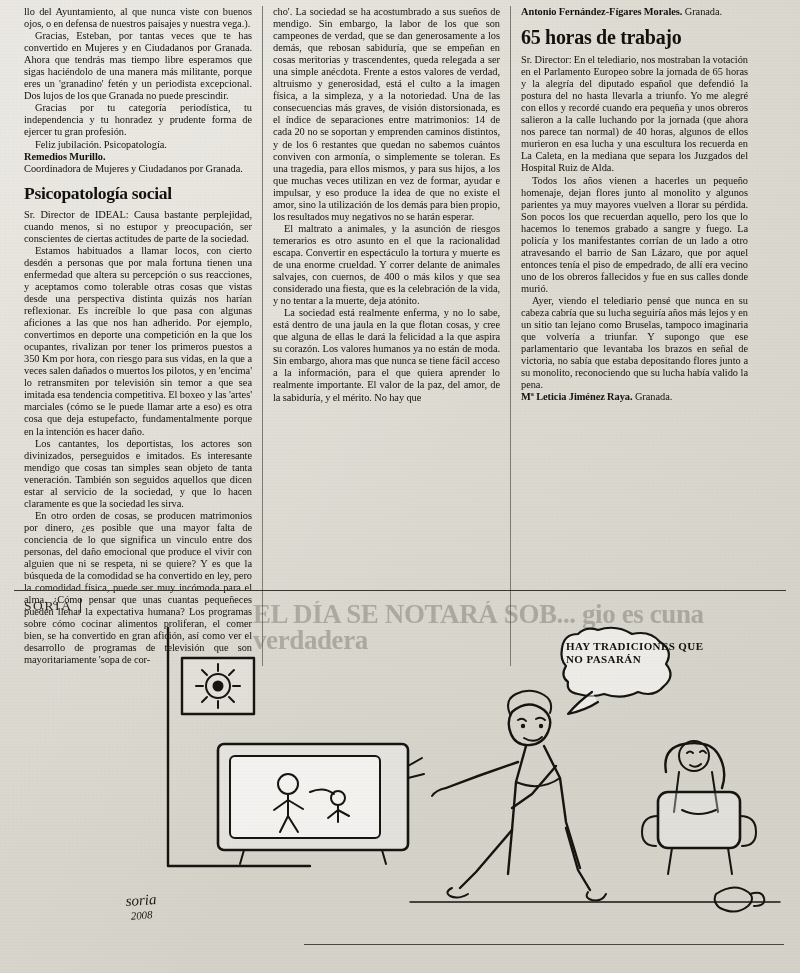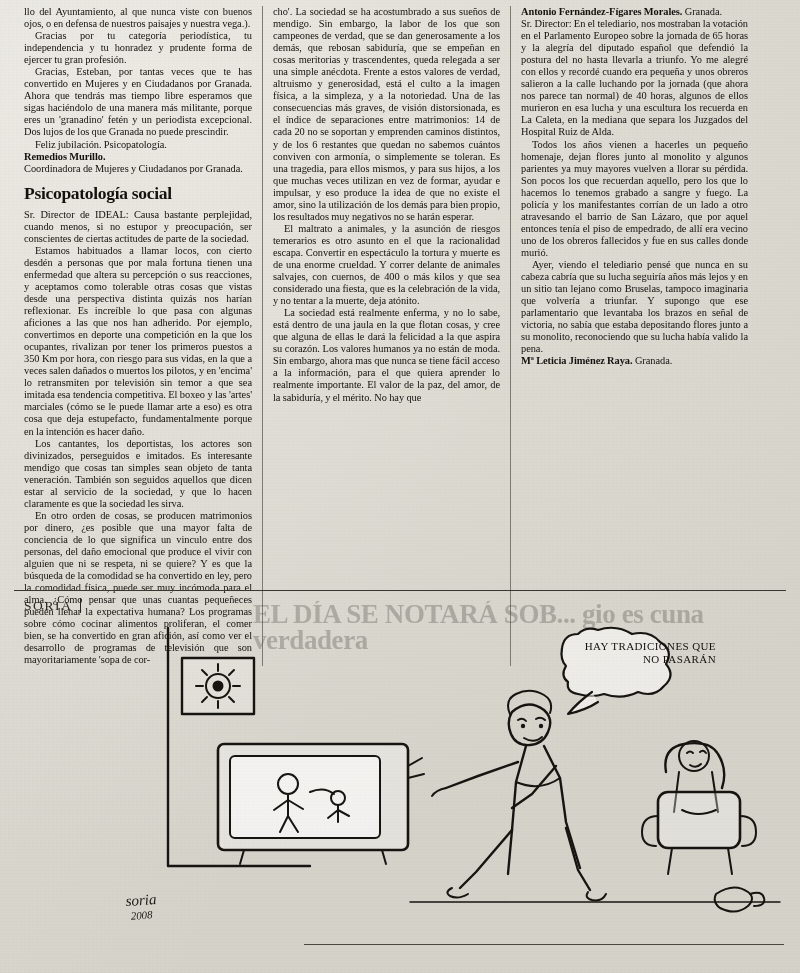--- a/index.html
+++ b/index.html
@@ -161,35 +161,36 @@
     left: 290px;
     right: 2px;
     bottom: 28px;
     border-top: 1.1px solid #4a4740;
   }
 
   .bubble-text {
     font-family: "Liberation Serif", serif;
     font-size: 11px;
     line-height: 13px;
-    text-align: right;
+    text-align: left;
     letter-spacing: 0.4px;
+    font-weight: bold;
   }
 </style>
 </head>
 <body>
 
 <div class="page">
   <div class="cols">
 
     <div class="col">
       <div class="inner">
         <p class="noindent">llo del Ayuntamiento, al que nunca viste con buenos ojos, o en defensa de nuestros paisajes y nuestra vega.).</p>
+        <p>Gracias, Esteban, por tantas veces que te has convertido en Mujeres y en Ciudadanos por Granada. Ahora que tendrás mas tiempo libre esperamos que sigas haciéndolo de una manera más militante, porque eres un 'granadino' fetén y un periodista excepcional. Dos lujos de los que Granada no puede prescindir.</p>
         <p>Gracias por tu categoría periodística, tu independencia y tu honradez y prudente forma de ejercer tu gran profesión.</p>
-        <p>Gracias, Esteban, por tantas veces que te has convertido en Mujeres y en Ciudadanos por Granada. Ahora que tendrás mas tiempo libre esperamos que sigas haciéndolo de una manera más militante, porque eres un 'granadino' fetén y un periodista excepcional. Dos lujos de los que Granada no puede prescindir.</p>
         <p>Feliz jubilación. Psicopatología.</p>
         <p class="noindent byline-strong">Remedios Murillo.</p>
         <p class="role">Coordinadora de Mujeres y Ciudadanos por Granada.</p>
 
         <h2 class="headline">Psicopatología social</h2>
         <p class="noindent">Sr. Director de IDEAL: Causa bastante perplejidad, cuando menos, si no estupor y preocupación, ser conscientes de ciertas actitudes de parte de la sociedad.</p>
         <p>Estamos habituados a llamar locos, con cierto desdén a personas que por mala fortuna tienen una enfermedad que altera su percepción o sus reacciones, y aceptamos como tolerable otras cosas que vistas desde una perspectiva distinta quizás nos harían reflexionar. Es increíble lo que pasa con algunas aficiones a las que nos han adherido. Por ejemplo, convertimos en deporte una competición en la que los ocupantes, rivalizan por tener los primeros puestos a 350 Km por hora, con riesgo para sus vidas, en la que a veces salen dañados o muertos los pilotos, y en 'encima' lo retransmiten por televisión sin temor a que sea imitada esa tendencia competitiva. El boxeo y las 'artes' marciales (cómo se le puede llamar arte a eso) es otra cosa que deja estupefacto, fundamentalmente porque en la intención es hacer daño.</p>
         <p>Los cantantes, los deportistas, los actores son divinizados, perseguidos e imitados. Es interesante mendigo que cosas tan simples sean objeto de tanta veneración. También son seguidos aquellos que dicen estar al servicio de la sociedad, y que lo hacen claramente es que la sociedad les sirva.</p>
         <p>En otro orden de cosas, se producen matrimonios por dinero, ¿es posible que una mayor falta de conciencia de lo que significa un vinculo entre dos personas, del daño emocional que produce el vivir con alguien que ni se respeta, ni se quiere? Y es que la búsqueda de la comodidad se ha convertido en ley, pero la comodidad física, puede ser muy incómoda para el alma. ¿Cómo pensar que unas cuantas pequeñeces pueden llenar la expectativa humana? Los programas sobre cómo cocinar alimentos proliferan, el comer bien, se ha convertido en gran afición, así como ver el desarrollo de programas de televisión que son mayoritariamente 'sopa de cor-</p>
       </div>
@@ -200,20 +201,21 @@
         <p class="noindent">cho'. La sociedad se ha acostumbrado a sus sueños de mendigo. Sin embargo, la labor de los que son campeones de verdad, que se dan generosamente a los demás, que rebosan sabiduría, que se empeñan en cosas meritorias y trascendentes, queda relegada a ser una simple anécdota. Frente a estos valores de verdad, altruismo y generosidad, está el culto a la imagen física, a la simpleza, y a la notoriedad. Una de las consecuencias más graves, de visión distorsionada, es el índice de separaciones entre matrimonios: 14 de cada 20 no se soportan y emprenden caminos distintos, y de los 6 restantes que quedan no sabemos cuántos conviven con armonía, o simplemente se toleran. Es una tragedia, para ellos mismos, y para sus hijos, a los que muchas veces utilizan en vez de formar, ayudar e impulsar, y eso produce la idea de que no existe el amor, sino la utilización de los demás para bien propio, los resultados muy negativos no se harán esperar.</p>
         <p>El maltrato a animales, y la asunción de riesgos temerarios es otro asunto en el que la racionalidad escapa. Convertir en espectáculo la tortura y muerte es de una enorme crueldad. Y correr delante de animales salvajes, con cuernos, de 400 o más kilos y que sea considerado una fiesta, que es la celebración de la vida, y no tentar a la muerte, deja atónito.</p>
         <p>La sociedad está realmente enferma, y no lo sabe, está dentro de una jaula en la que flotan cosas, y cree que alguna de ellas le dará la felicidad a la que aspira su corazón. Los valores humanos ya no están de moda. Sin embargo, ahora mas que nunca se tiene fácil acceso a la información, para el que quiera aprender lo realmente importante. El valor de la paz, del amor, de la sabiduría, y el mérito. No hay que</p>
       </div>
     </div>
 
     <div class="col">
       <div class="inner">
         <p class="noindent"><span class="byline-strong">Antonio Fernández-Fígares Morales.</span> <span class="place">Granada.</span></p>
 
+        <h2 class="headline big">65 horas de trabajo</h2>
         <p class="noindent">Sr. Director: En el telediario, nos mostraban la votación en el Parlamento Europeo sobre la jornada de 65 horas y la alegría del diputado español que defendió la postura del no hasta llevarla a triunfo. Yo me alegré con ellos y recordé cuando era pequeña y unos obreros salieron a la calle luchando por la jornada (que ahora nos parece tan normal) de 40 horas, algunos de ellos murieron en esa lucha y una escultura los recuerda en La Caleta, en la mediana que separa los Juzgados del Hospital Ruiz de Alda.</p>
         <p>Todos los años vienen a hacerles un pequeño homenaje, dejan flores junto al monolito y algunos parientes ya muy mayores vuelven a llorar su pérdida. Son pocos los que recuerdan aquello, pero los que lo hacemos lo tenemos grabado a sangre y fuego. La policía y los manifestantes corrían de un lado a otro atravesando el barrio de San Lázaro, que por aquel entonces tenía el piso de empedrado, de allí era vecino uno de los obreros fallecidos y fue en sus calles donde murió.</p>
         <p>Ayer, viendo el telediario pensé que nunca en su cabeza cabría que su lucha seguiría años más lejos y en un sitio tan lejano como Bruselas, tampoco imaginaria que volvería a triunfar. Y supongo que ese parlamentario que levantaba los brazos en señal de victoria, no sabía que estaba depositando flores junto a su monolito, reconociendo que su lucha había valido la pena.</p>
         <p class="noindent"><span class="byline-strong">Mª Leticia Jiménez Raya.</span> <span class="place">Granada.</span></p>
       </div>
     </div>
   </div>
 
   <div class="cartoon-area">
     <div class="cartoon-rule"></div>

